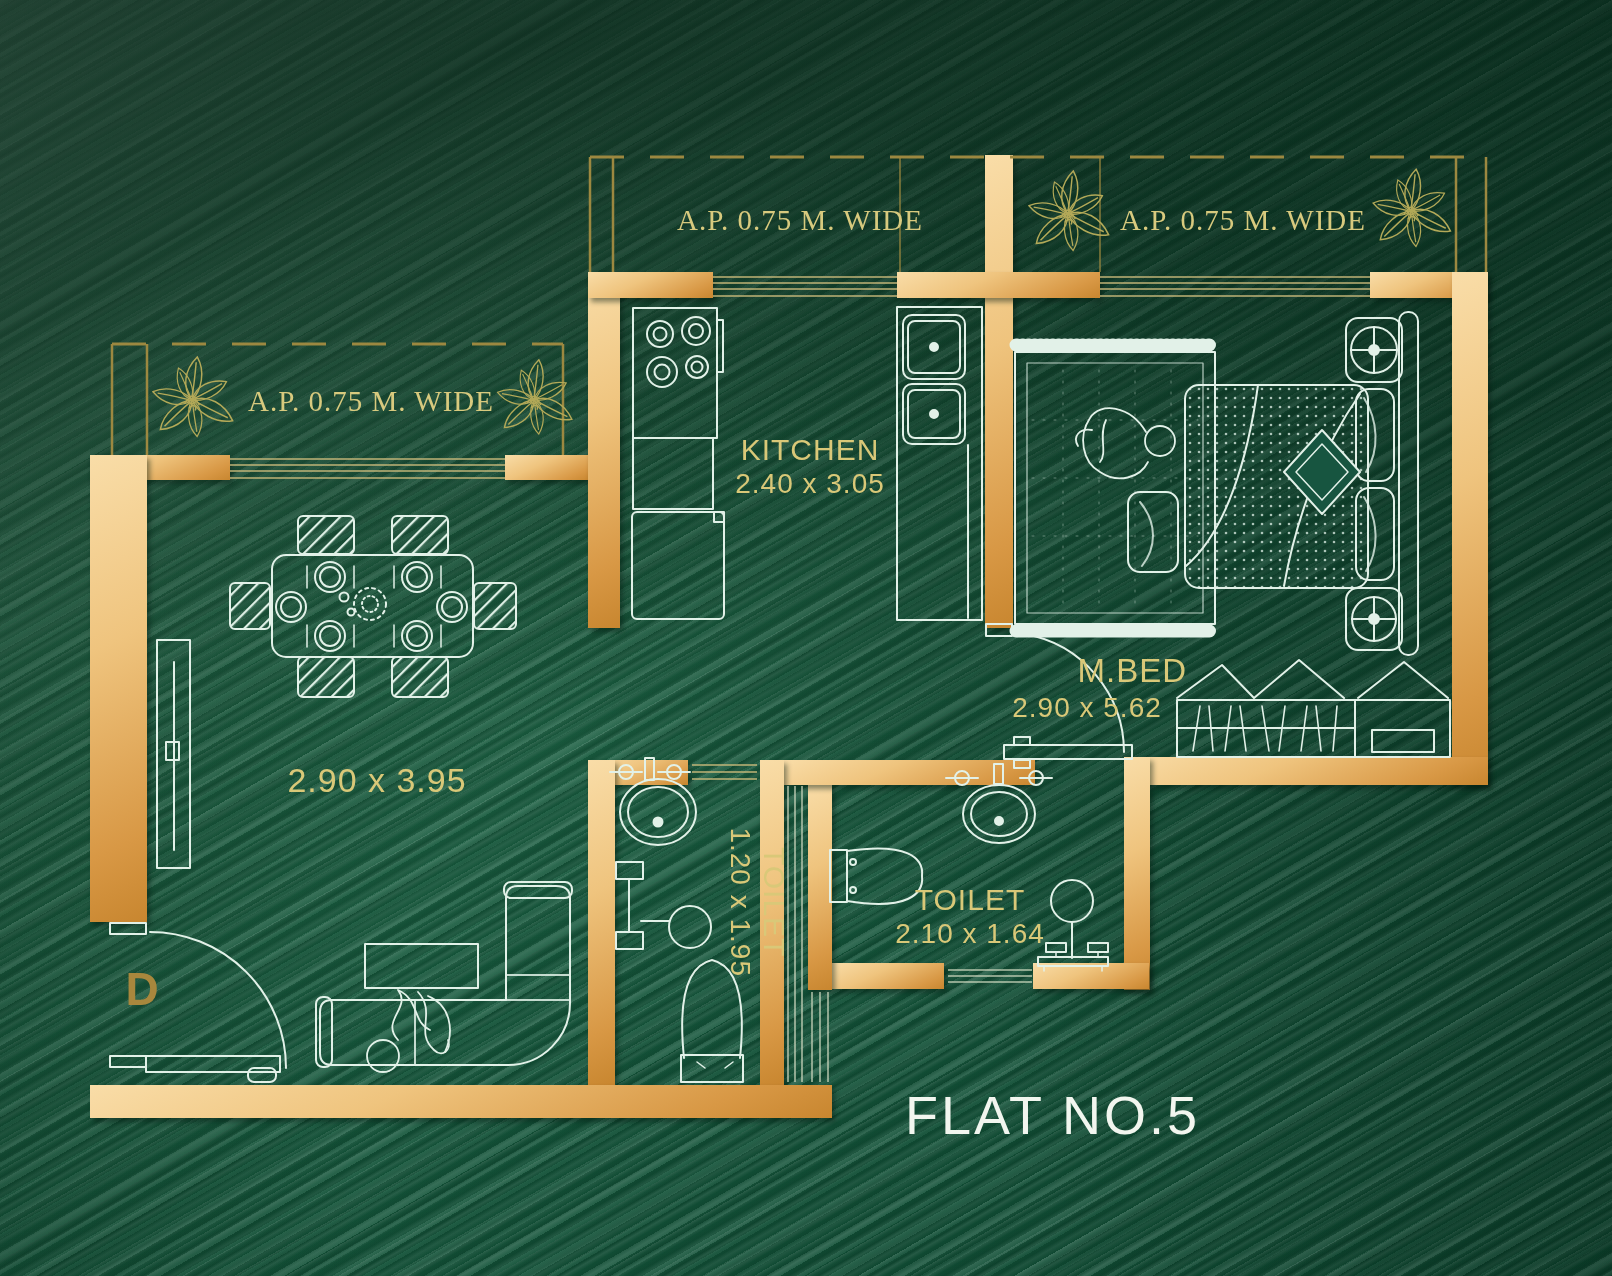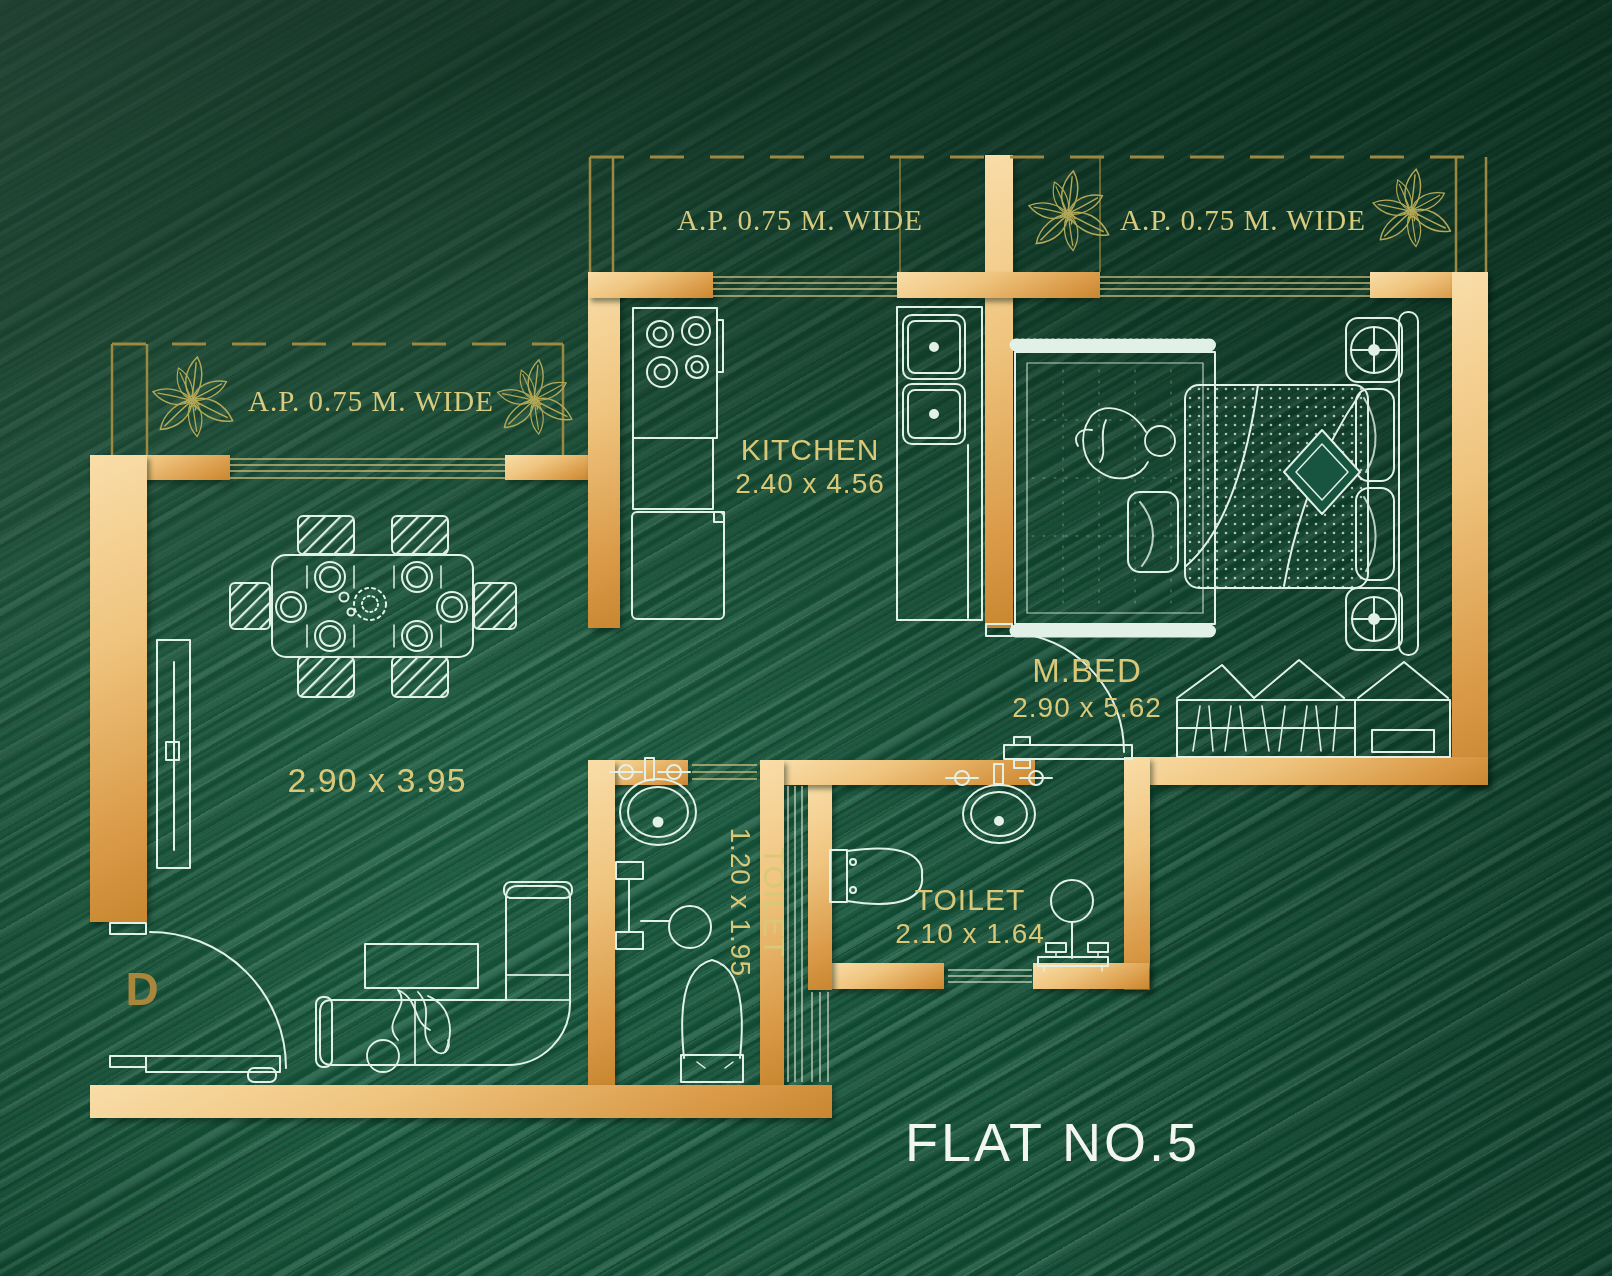--- a/index.html
+++ b/index.html
@@ -30,21 +30,21 @@
   .overlay{position:absolute;left:0;top:0;}
   .lbl{position:absolute;color:#d9c878;text-align:center;line-height:1.18;}
   .ap{
     font-family:"Liberation Serif",serif;color:#d8ca7e;font-size:29px;
     letter-spacing:1px;white-space:nowrap;
   }
   .room-name{font-size:30px;letter-spacing:1px;}
   .room-size{font-size:28px;letter-spacing:1px;}
   #living-label .room-name{font-size:36px;letter-spacing:2px;}
   #living-label .room-size{font-size:34px;}
-  #mbed-label .room-name{font-size:33px;}
+  #mbed-label .room-name{font-size:33px;text-align:right;}
   #toilet1-label{transform:rotate(90deg);transform-origin:center center;}
   #flat-label{
     font-size:54px;color:#f2f6ef;letter-spacing:3px;white-space:nowrap;
     text-align:left;
   }
   #d-label{font-size:46px;font-weight:bold;color:#a8873d;}
 </style>
 </head>
 <body>
 
@@ -317,21 +317,21 @@
       </g>
     </g>
   </svg>
 
   <div class="lbl ap" style="left:640px;top:203px;width:320px">A.P. 0.75 M. WIDE</div>
   <div class="lbl ap" style="left:1085px;top:203px;width:316px">A.P. 0.75 M. WIDE</div>
   <div class="lbl ap" style="left:211px;top:384px;width:320px">A.P. 0.75 M. WIDE</div>
 
   <div class="lbl" id="kitchen-label" style="left:710px;top:432px;width:200px">
     <div class="room-name">KITCHEN</div>
-    <div class="room-size">2.40 x 4.56</div>
+    <div class="room-size">2.40 x 3.05</div>
   </div>
 
   <div class="lbl" id="mbed-label" style="left:987px;top:652px;width:200px">
     <div class="room-name">M.BED</div>
     <div class="room-size">2.90 x 5.62</div>
   </div>
 
   <div class="lbl" id="living-label" style="left:217px;top:760px;width:320px">
     <div class="room-size">2.90 x 3.95</div>
   </div>
@@ -339,17 +339,17 @@
   <div class="lbl" id="toilet1-label" style="left:678px;top:868px;width:160px">
     <div class="room-name">TOILET</div>
     <div class="room-size">1.20 x 1.95</div>
   </div>
 
   <div class="lbl" id="toilet2-label" style="left:870px;top:882px;width:200px">
     <div class="room-name">TOILET</div>
     <div class="room-size">2.10 x 1.64</div>
   </div>
 
-  <div class="lbl" id="flat-label" style="left:905px;top:1111px;width:420px">FLAT NO.5</div>
+  <div class="lbl" id="flat-label" style="left:905px;top:1084px;width:420px">FLAT NO.5</div>
 
   <div class="lbl" id="d-label" style="left:122px;top:962px;width:40px">D</div>
 
 </div>
 
 </body></html>

